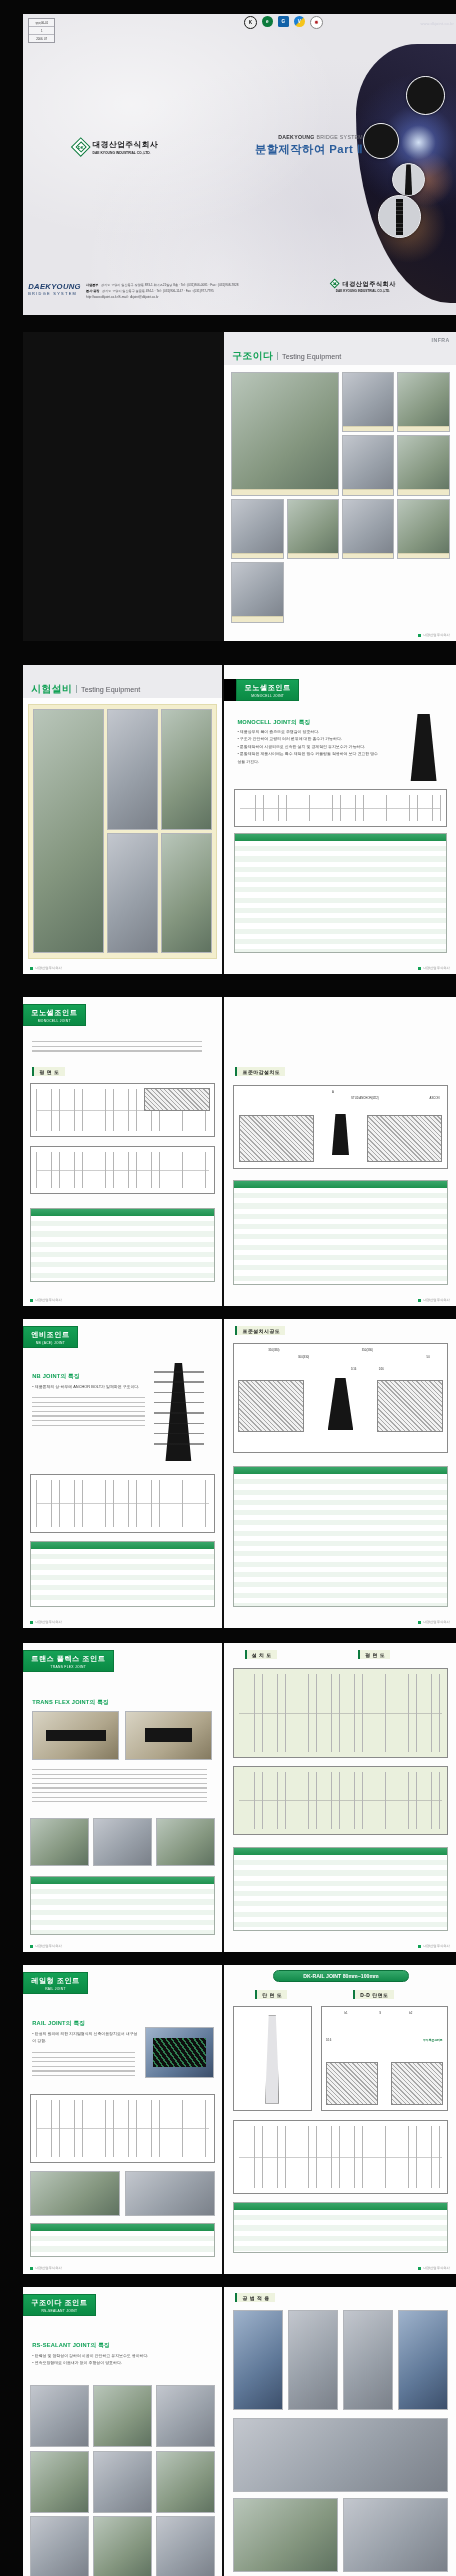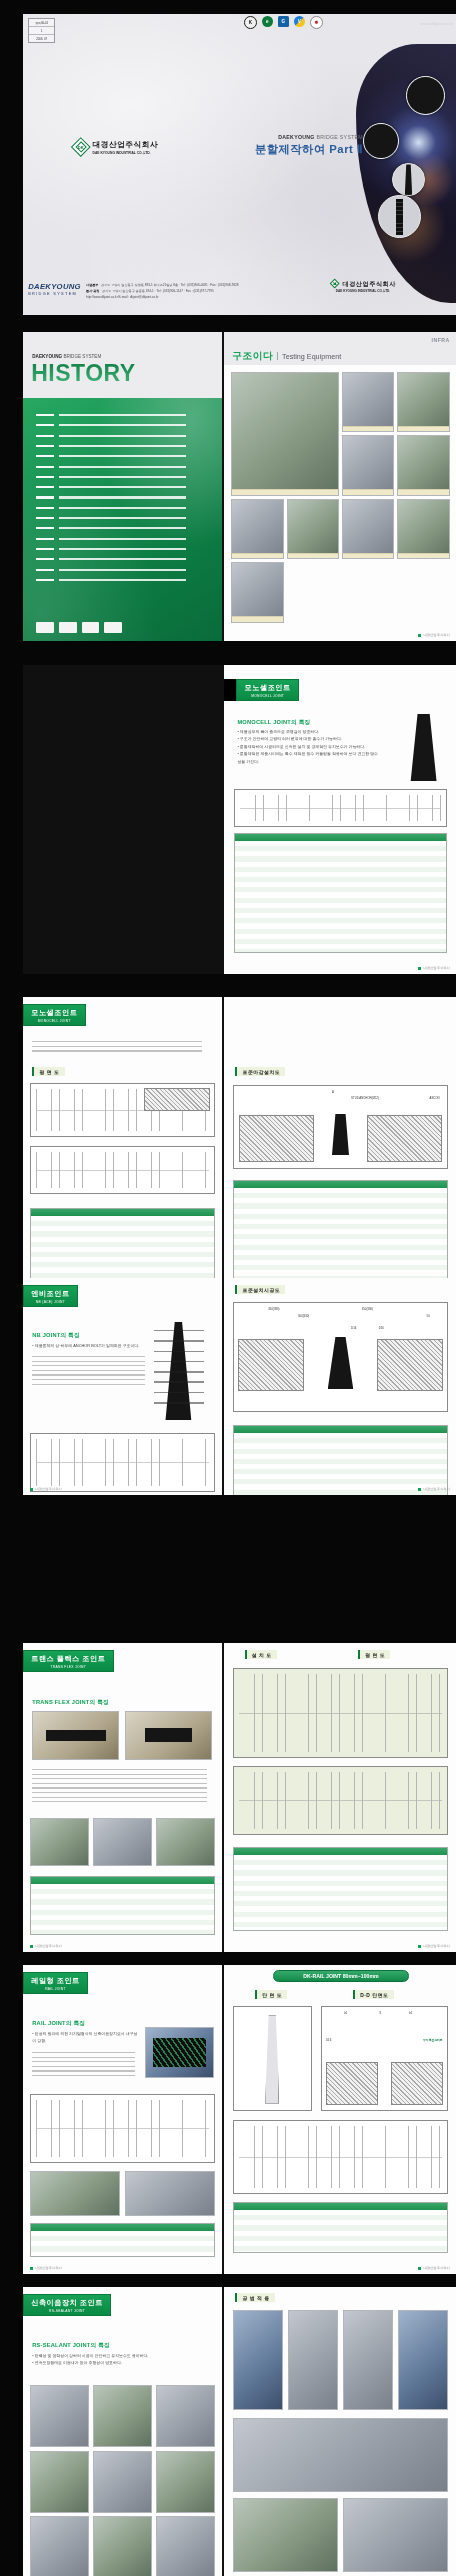--- a/index.html
+++ b/index.html
@@ -4,21 +4,21 @@
 <style>
   html,body{margin:0;padding:0}
   body{width:456px;height:3863px;position:relative;background:#060606;overflow:hidden;
        font-family:"Liberation Sans",sans-serif;-webkit-font-smoothing:antialiased}
   .spread{position:absolute;left:23px;width:434px;background:#101010}
   .pg{position:absolute;top:0;bottom:0;background:#fdfdfd;overflow:hidden}
   .pg-l{left:0;width:199px}
   .pg-r{left:201px;right:0}
   #cover{top:14.4px;height:301px;background:#e9e8ec;overflow:hidden}
   #s2{top:332px;height:309px}#s3{top:665px;height:309px}#s4{top:997px;height:309px}
-  #s5{top:1278px;height:217px}#s6{top:1643px;height:309px}#s7{top:1965px;height:309px}
+  #s5{top:1319px;height:309px}#s6{top:1643px;height:309px}#s7{top:1965px;height:309px}
   #s8{top:2287px;height:309px}
 
   
   .texture{position:absolute;inset:0;
     background:
      radial-gradient(ellipse at 25% 30%,rgba(255,255,255,.55),transparent 45%),
      radial-gradient(ellipse at 70% 65%,rgba(205,203,214,.5),transparent 55%),
      radial-gradient(ellipse at 45% 85%,rgba(255,255,255,.35),transparent 40%),#e7e6ea}
   .docbox{position:absolute;left:5.2px;top:4.1px;width:25px;background:#f4f4f6;border:0.5px solid #9a9aa2}
   .docbox div{font-size:2.8px;color:#333;text-align:center;border-bottom:0.5px solid #b9b9c0;padding:1.5px 0.5px}
@@ -193,36 +193,20 @@
       <div class="dk-diamond" style="width:9.3px;height:9.3px">
           <span style="font-size:2.6px">DK</span>
         </div>
       <div class="ko">대경산업주식회사</div>
     </div>
     <div class="en">DAE KYOUNG INDUSTRIAL CO.,LTD.</div>
   </div>
 </section>
 
 <section class="spread" id="s2">
-  <div class="pg pg-l" style="background:#ececef">
-    <div style="position:absolute;left:9.3px;top:21.6px;font-size:4.6px;color:#555">
-      <b style="color:#222">DAEKYOUNG</b><span> BRIDGE SYSTEM</span></div>
-    <div style="position:absolute;left:8.2px;top:28px;font-size:23px;font-weight:bold;letter-spacing:0.5px;
-         background:linear-gradient(180deg,#0f7a42,#45bd7f);-webkit-background-clip:text;background-clip:text;color:transparent">HISTORY</div>
-    <div class="histpanel">
-      <div class="hyears"></div>
-      <div class="hrows" style="left:36px"></div>
-      <div class="hlogos">
-          <div></div>
-          <div></div>
-          <div></div>
-          <div></div>
-        </div>
-    </div>
-  </div>
   <div class="pg pg-r">
     <div class="tband"></div>
     <div class="infra">INFRA</div>
     <div class="ptitle">
       <span class="ko">구조이다</span>
       <span class="bar"></span>
       <span class="en">Testing Equipment</span>
     </div>
     <div style="position:absolute;left:7.2px;right:7.2px;top:40px;bottom:18.5px;display:grid;
          grid-template-columns:repeat(4,1fr);grid-auto-rows:1fr;gap:3.1px">
@@ -258,20 +242,40 @@
         </div>
     </div>
     <div class="foot fr">
         <span class="sq"></span>
         <span>대경산업주식회사</span>
       </div>
   </div>
 </section>
 
 <section class="spread" id="s3">
+  <div class="pg pg-l">
+    <div class="tband"></div>
+    <div class="ptitle">
+      <span class="ko">시험설비</span>
+      <span class="bar"></span>
+      <span class="en">Testing Equipment</span>
+    </div>
+    <div style="position:absolute;left:5.2px;right:5.2px;top:39px;bottom:15.5px;background:#f3eecd;border:0.5px solid #e2dcae;
+         display:grid;grid-template-columns:1.4fr 1fr 1fr;grid-auto-rows:1fr;gap:3.1px;padding:4.1px">
+      <div class="ph g" style="grid-row:span 2"></div>
+      <div class="ph"></div>
+      <div class="ph g"></div>
+      <div class="ph"></div>
+      <div class="ph g"></div>
+    </div>
+    <div class="foot fl">
+        <span class="sq"></span>
+        <span>대경산업주식회사</span>
+      </div>
+  </div>
   <div class="pg pg-r">
     <div class="badge" style="left:0;top:14.4px">
       <div class="bk"></div>
       <div class="gb">
           <div class="bt">모노셀조인트</div>
         <div class="bs">MONOCELL JOINT</div>
         </div>
     </div>
     <div class="feat" style="left:13.4px;top:54px">MONOCELL JOINT의 특징</div>
     <ul class="bullets" style="left:13.4px;top:63px;width:144px">
@@ -507,21 +511,21 @@
         <span class="sq"></span>
         <span>대경산업주식회사</span>
       </div>
   </div>
 </section>
 
 <section class="spread" id="s8">
   <div class="pg pg-l">
     <div class="badge" style="left:0;top:7.2px">
       <div class="gb">
-          <div class="bt">신축이음장치 조인트</div>
+          <div class="bt">구조이다 조인트</div>
         <div class="bs">RS-SEALANT JOINT</div>
         </div>
     </div>
     <div class="feat" style="left:9.3px;top:55px">RS-SEALANT JOINT의 특징</div>
     <ul class="bullets" style="left:9.3px;top:65px;width:170px">
       <li>탄력성 및 접착성이 강하여 시공이 간단하고 유지보수도 용이하다.</li>
       <li>연속포장형태로 이음새가 없이 주행성이 양호하다.</li>
     </ul>
     <div style="position:absolute;left:7.2px;right:7.2px;top:98px;bottom:17.5px;display:grid;
          grid-template-columns:repeat(3,1fr);grid-auto-rows:1fr;gap:3.6px">

